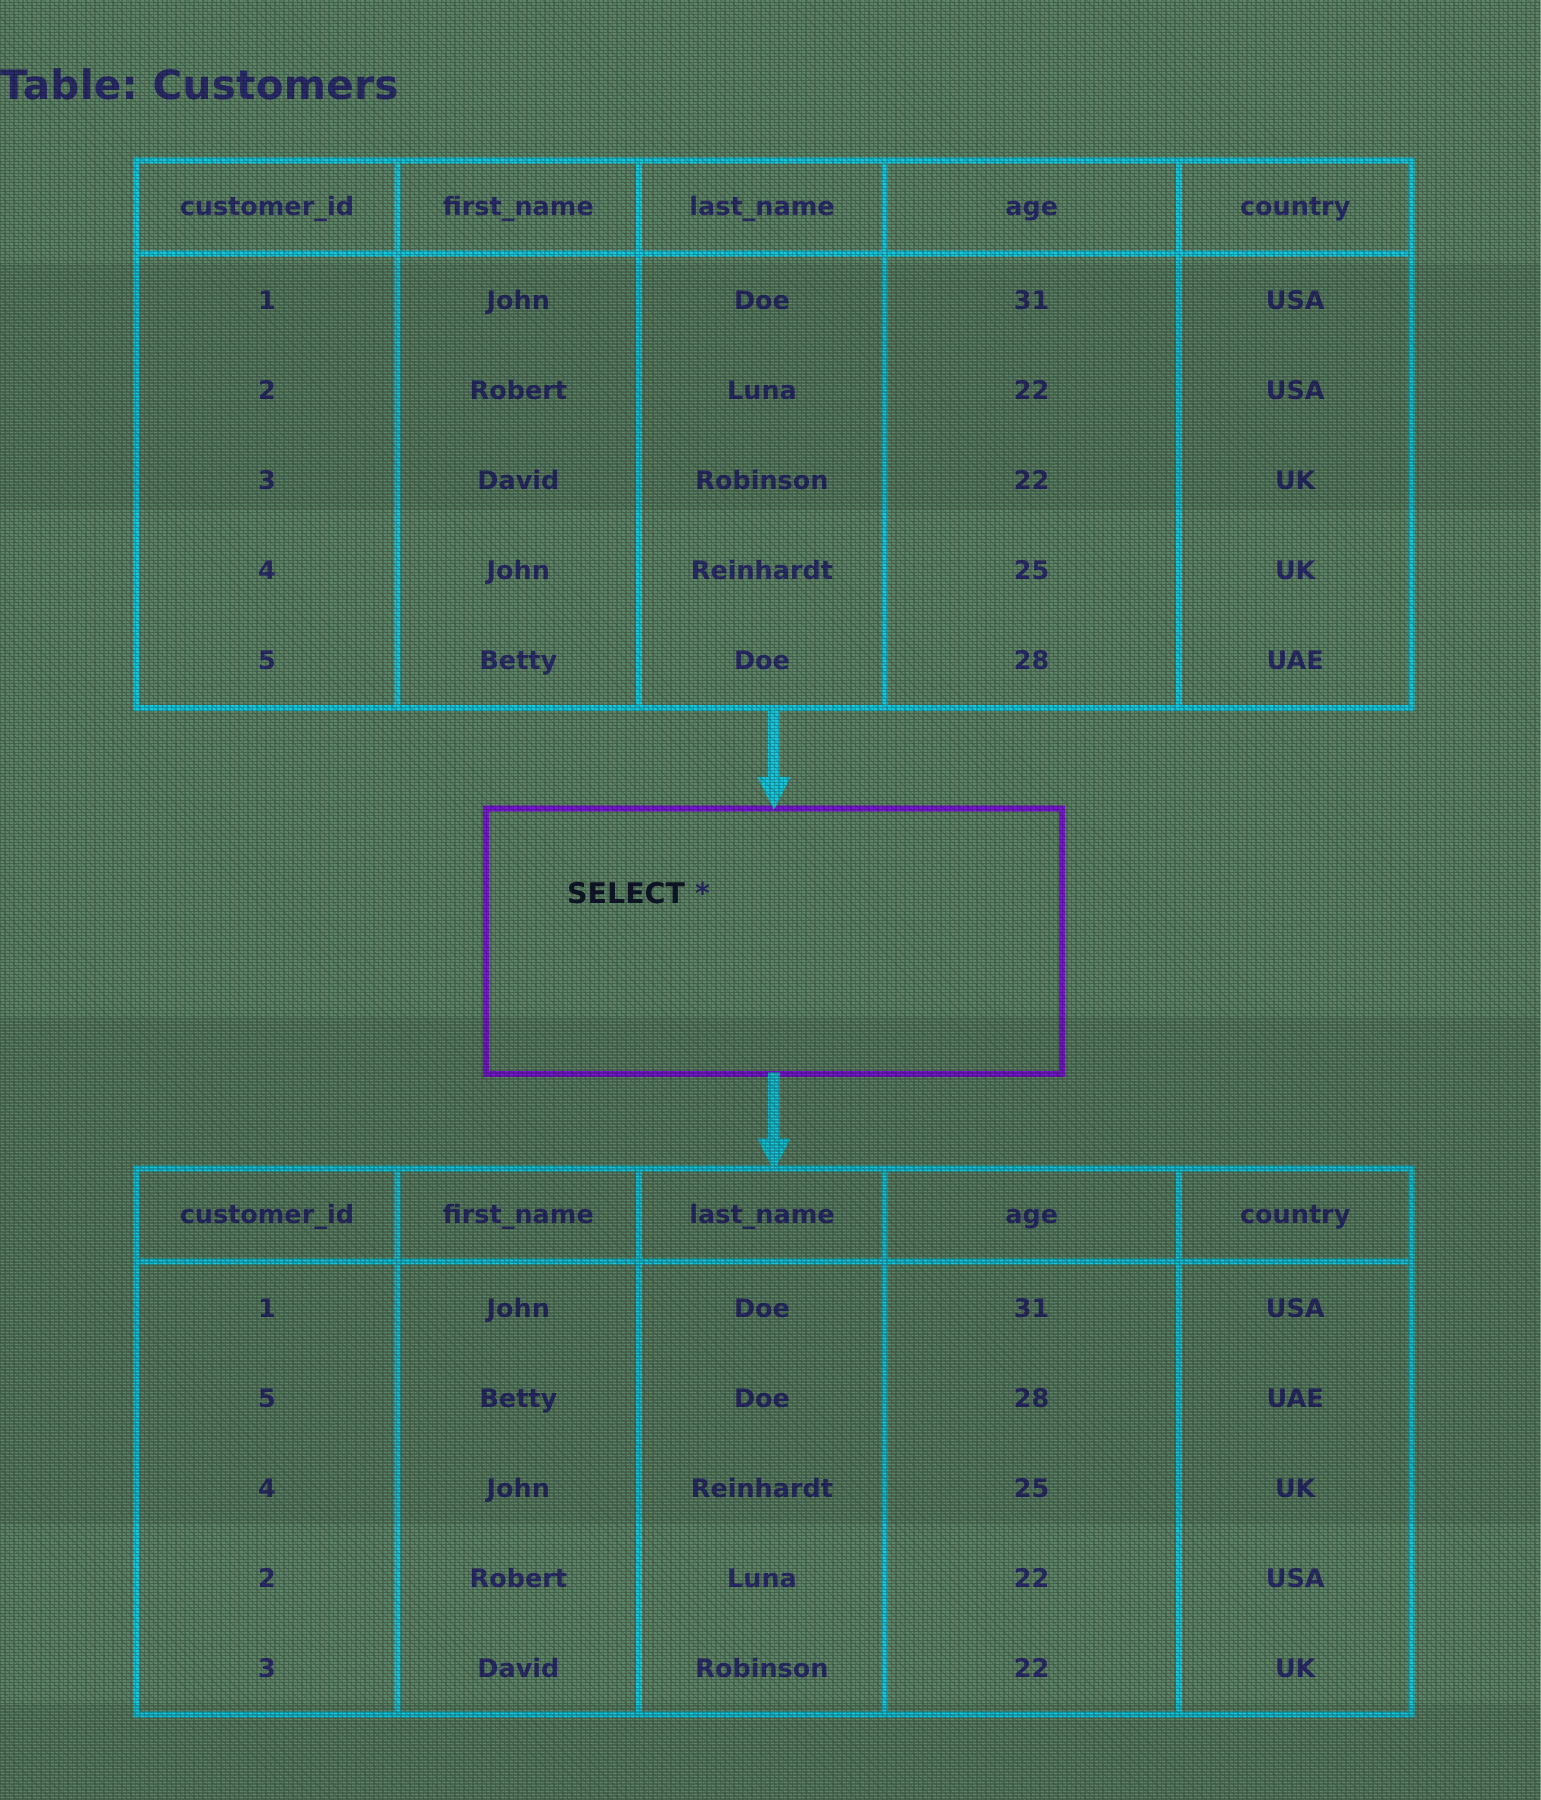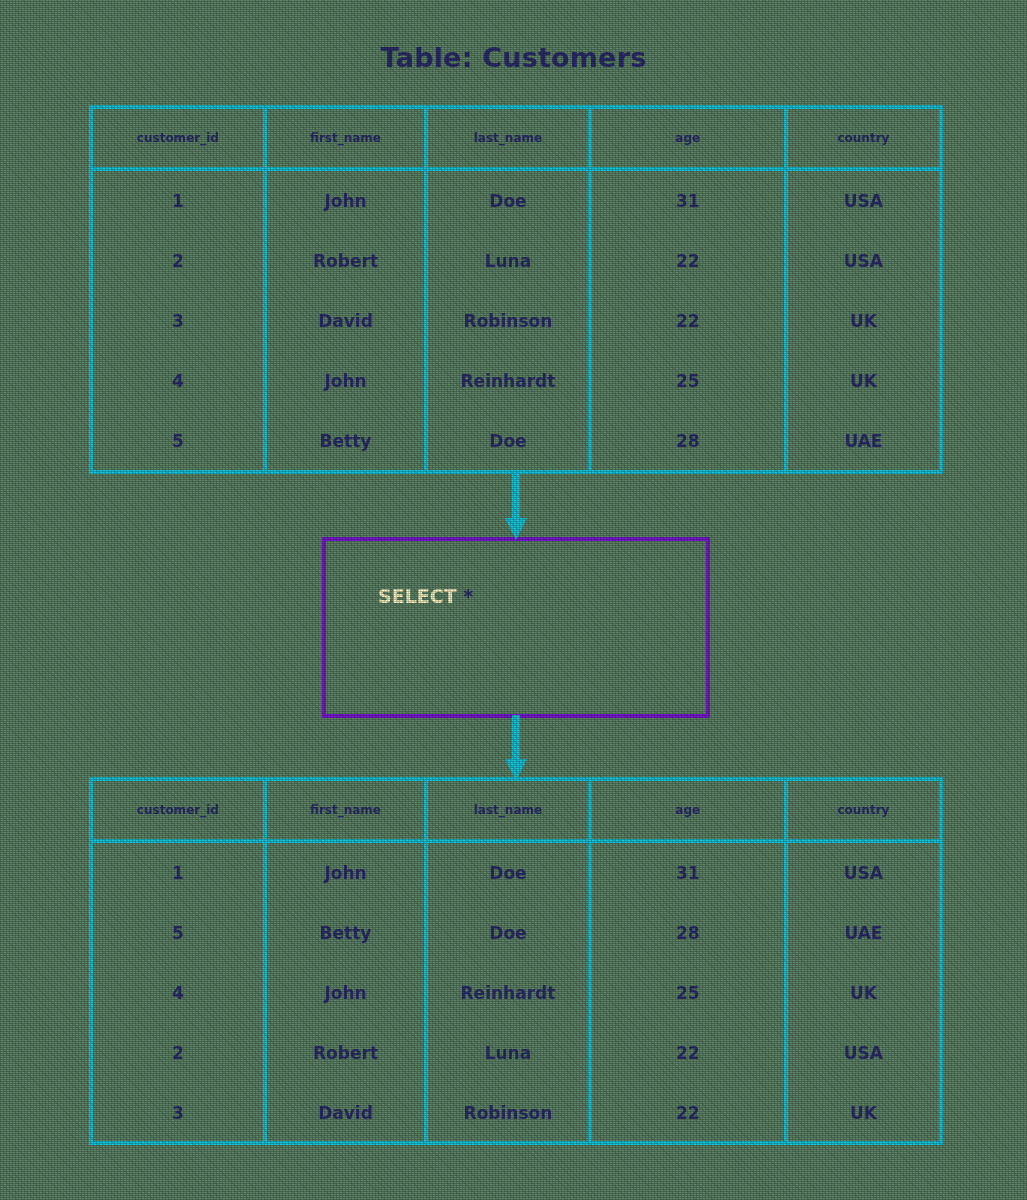--- a/index.html
+++ b/index.html
@@ -28,21 +28,20 @@
     z-index: 5;
   }
 
   .stage { position: absolute; inset: 0; z-index: 2; }
 
   
   #page-title {
     position: absolute;
     left: 0; right: 0;
     top: 42px;
-    text-align: center;
     color: #2b2d6e;
     font-size: 27px;
     font-weight: bold;
     letter-spacing: .2px;
   }
 
   
   .sql-table {
     position: absolute;
     left: 89px;
@@ -62,21 +61,21 @@
   .sql-table th, .sql-table td {
     color: #2b2d6e;
     text-align: center;
     font-weight: bold;
     border-right: 4px solid #18c8dd;
     padding: 0;
   }
   .sql-table th:last-child, .sql-table td:last-child { border-right: none; }
   .sql-table thead th {
     border-bottom: 4px solid #18c8dd;
-    font-size: 12px;
+    font-size: 17px;
     height: 58px;
     margin-top: 36px;
   }
   .sql-table tbody td {
     font-size: 17px;
   }
   #source-table tbody td { height: 60px; }
   #result-table tbody td { height: 60px; }
 
   .col-id      { width: 20.3%; }
@@ -124,21 +123,21 @@
   }
   #query-lines {
     position: absolute;
     left: 52px;
     top: 36px;
     font-size: 19px;
     font-weight: bold;
     line-height: 38px;
     white-space: nowrap;
   }
-  .kw  { color: #fef9c3; }
+  .kw  { color: #0f172a; }
   .idf { color: #2b2d6e; }
 </style>
 </head>
 <body>
 
 <div class="stage">
 
   <div id="page-title">Table: Customers</div>
 
   <div class="sql-table" id="source-table">

